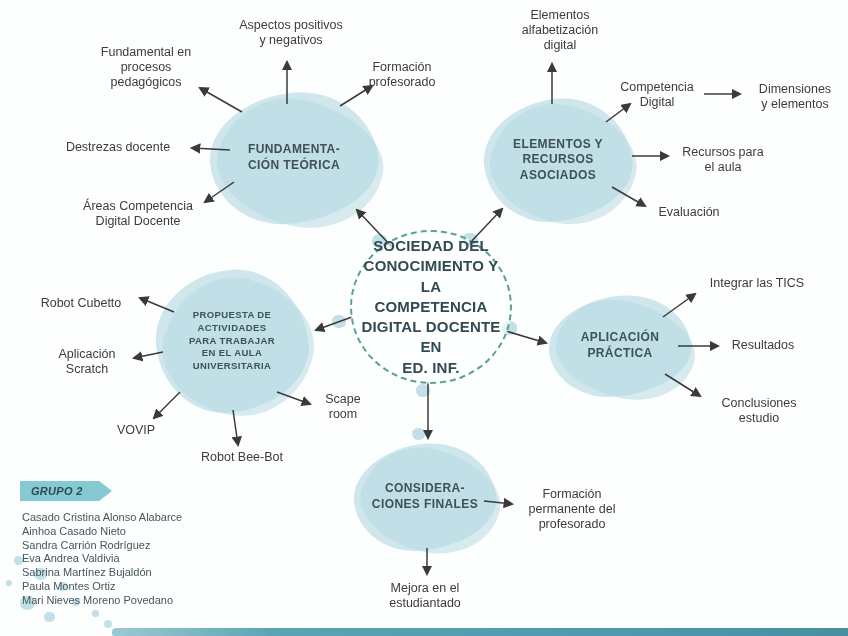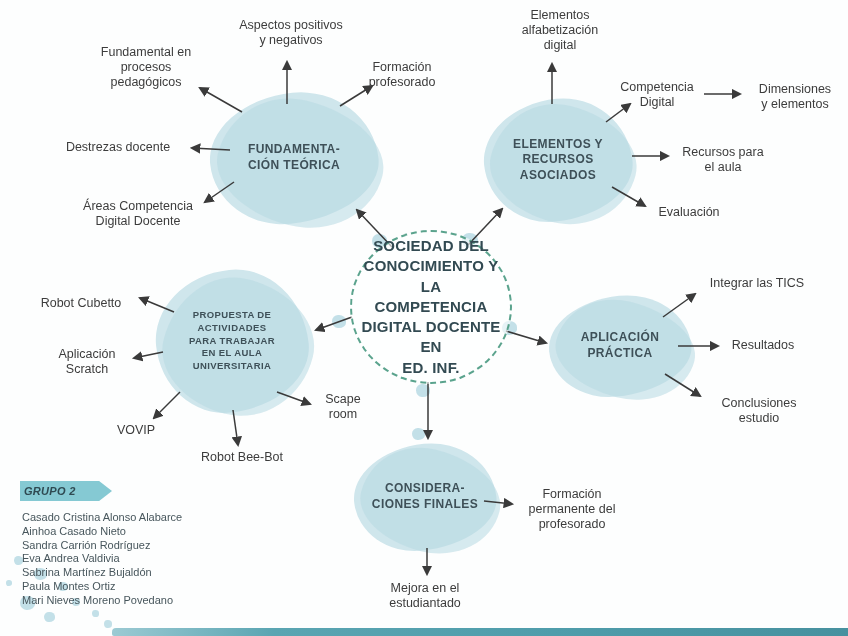--- a/index.html
+++ b/index.html
@@ -43,21 +43,21 @@
   .wdot{position:absolute;z-index:2;background:#c3e0e8;
     border-radius:47% 53% 55% 45% / 52% 48% 44% 56%;}
   
   .grupo-badge{
     position:absolute;left:20px;top:481px;width:92px;height:20px;z-index:4;
     background:#85c9d3;display:flex;align-items:center;
     clip-path:polygon(0 0,86% 0,100% 50%,86% 100%,0 100%);
   }
   .grupo-badge span{
     font-size:11px;font-weight:bold;font-style:italic;color:#2f4a52;
-    padding-left:4px;letter-spacing:.3px;
+    padding-left:11px;letter-spacing:.3px;
   }
   .members{position:absolute;left:22px;top:511px;z-index:4;}
   .member{font-size:11px;line-height:13.8px;color:#47565c;}
   
   .bottom-strip{
     position:absolute;left:112px;top:628px;width:736px;height:8px;z-index:2;
     background:linear-gradient(90deg,#9ccad3 0%,#5aa5b2 22%,#4f9dab 60%,#47919f 100%);
     border-radius:4px 0 0 2px;
   }
 </style>

